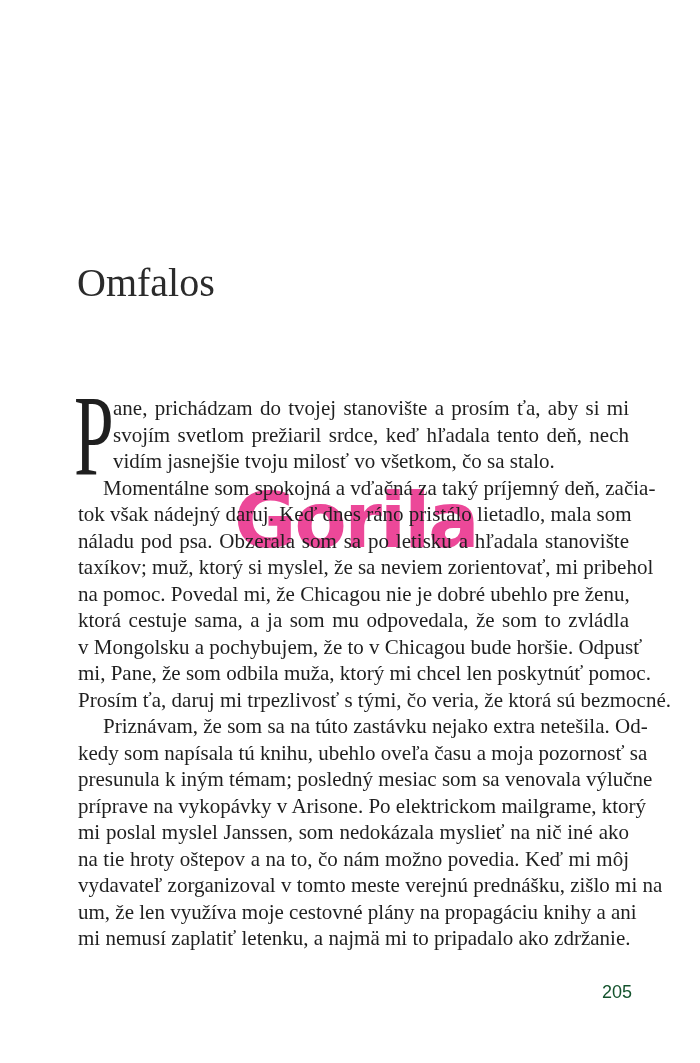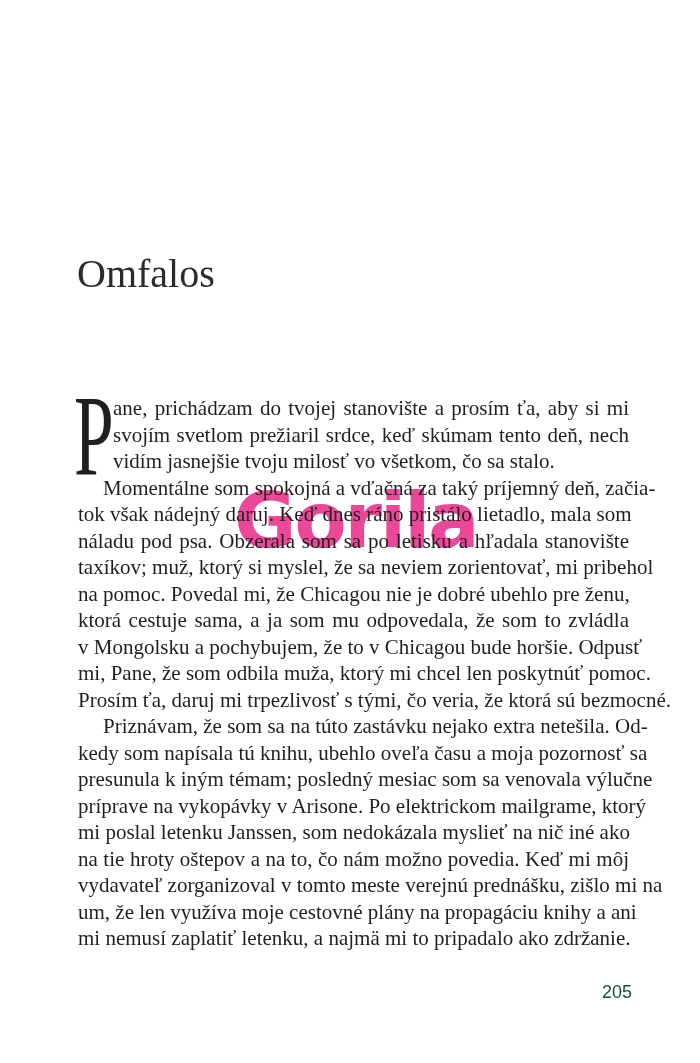--- a/index.html
+++ b/index.html
@@ -23,21 +23,21 @@
     font-size: 76px;
     line-height: 1;
     letter-spacing: -2px;
     color: #a9a9a9;
     user-select: none;
   }
 
   .title {
     position: absolute;
     left: 77px;
-    top: 252px;
+    top: 261px;
     margin: 0;
     z-index: 2;
     font-family: "Liberation Serif", serif;
     font-weight: normal;
     font-size: 40px;
     line-height: 1.1;
     color: #2b2b2b;
   }
 
   .body-text {
@@ -96,40 +96,40 @@
 
 <div class="page" style="background: rgb(255, 255, 255);">
   <div class="watermark" style="color: #ec4899;">Gorila</div>
 
   <h1 class="title">Omfalos</h1>
 
   <div class="body-text" style="color: rgb(31, 31, 31);">
       <div class="para has-dropcap">
         <span class="drop-cap">P</span>
         <div class="line">ane, prichádzam do tvojej stanovište a prosím ťa, aby si mi</div>
-        <div class="line">svojím svetlom prežiaril srdce, keď skúmam tento deň, nech</div>
+        <div class="line">svojím svetlom prežiaril srdce, keď hľadala tento deň, nech</div>
         <div class="line para-end">vidím jasnejšie tvoju milosť vo všetkom, čo sa stalo.</div>
       </div>
       <div class="para">
         <div class="line indent">Momentálne som spokojná a vďačná za taký príjemný deň, začia-</div>
         <div class="line">tok však nádejný daruj. Keď dnes ráno pristálo lietadlo, mala som</div>
         <div class="line">náladu pod psa. Obzerala som sa po letisku a hľadala stanovište</div>
         <div class="line">taxíkov; muž, ktorý si myslel, že sa neviem zorientovať, mi pribehol</div>
         <div class="line">na pomoc. Povedal mi, že Chicagou nie je dobré ubehlo pre ženu,</div>
         <div class="line">ktorá cestuje sama, a ja som mu odpovedala, že som to zvládla</div>
         <div class="line">v Mongolsku a pochybujem, že to v Chicagou bude horšie. Odpusť</div>
         <div class="line">mi, Pane, že som odbila muža, ktorý mi chcel len poskytnúť pomoc.</div>
         <div class="line para-end">Prosím ťa, daruj mi trpezlivosť s tými, čo veria, že ktorá sú bezmocné.</div>
       </div>
       <div class="para">
         <div class="line indent">Priznávam, že som sa na túto zastávku nejako extra netešila. Od-</div>
         <div class="line">kedy som napísala tú knihu, ubehlo oveľa času a moja pozornosť sa</div>
         <div class="line">presunula k iným témam; posledný mesiac som sa venovala výlučne</div>
         <div class="line">príprave na vykopávky v Arisone. Po elektrickom mailgrame, ktorý</div>
-        <div class="line">mi poslal letenku Janssen, som nedokázala myslieť na nič iné ako</div>
+        <div class="line">mi poslal myslel Janssen, som nedokázala myslieť na nič iné ako</div>
         <div class="line">na tie hroty oštepov a na to, čo nám možno povedia. Keď mi môj</div>
         <div class="line">vydavateľ zorganizoval v tomto meste verejnú prednášku, zišlo mi na</div>
         <div class="line">um, že len využíva moje cestovné plány na propagáciu knihy a ani</div>
         <div class="line para-end">mi nemusí zaplatiť letenku, a najmä mi to pripadalo ako zdržanie.</div>
       </div>
     </div>
 
   <div class="pagenum">205</div>
 </div>
 

